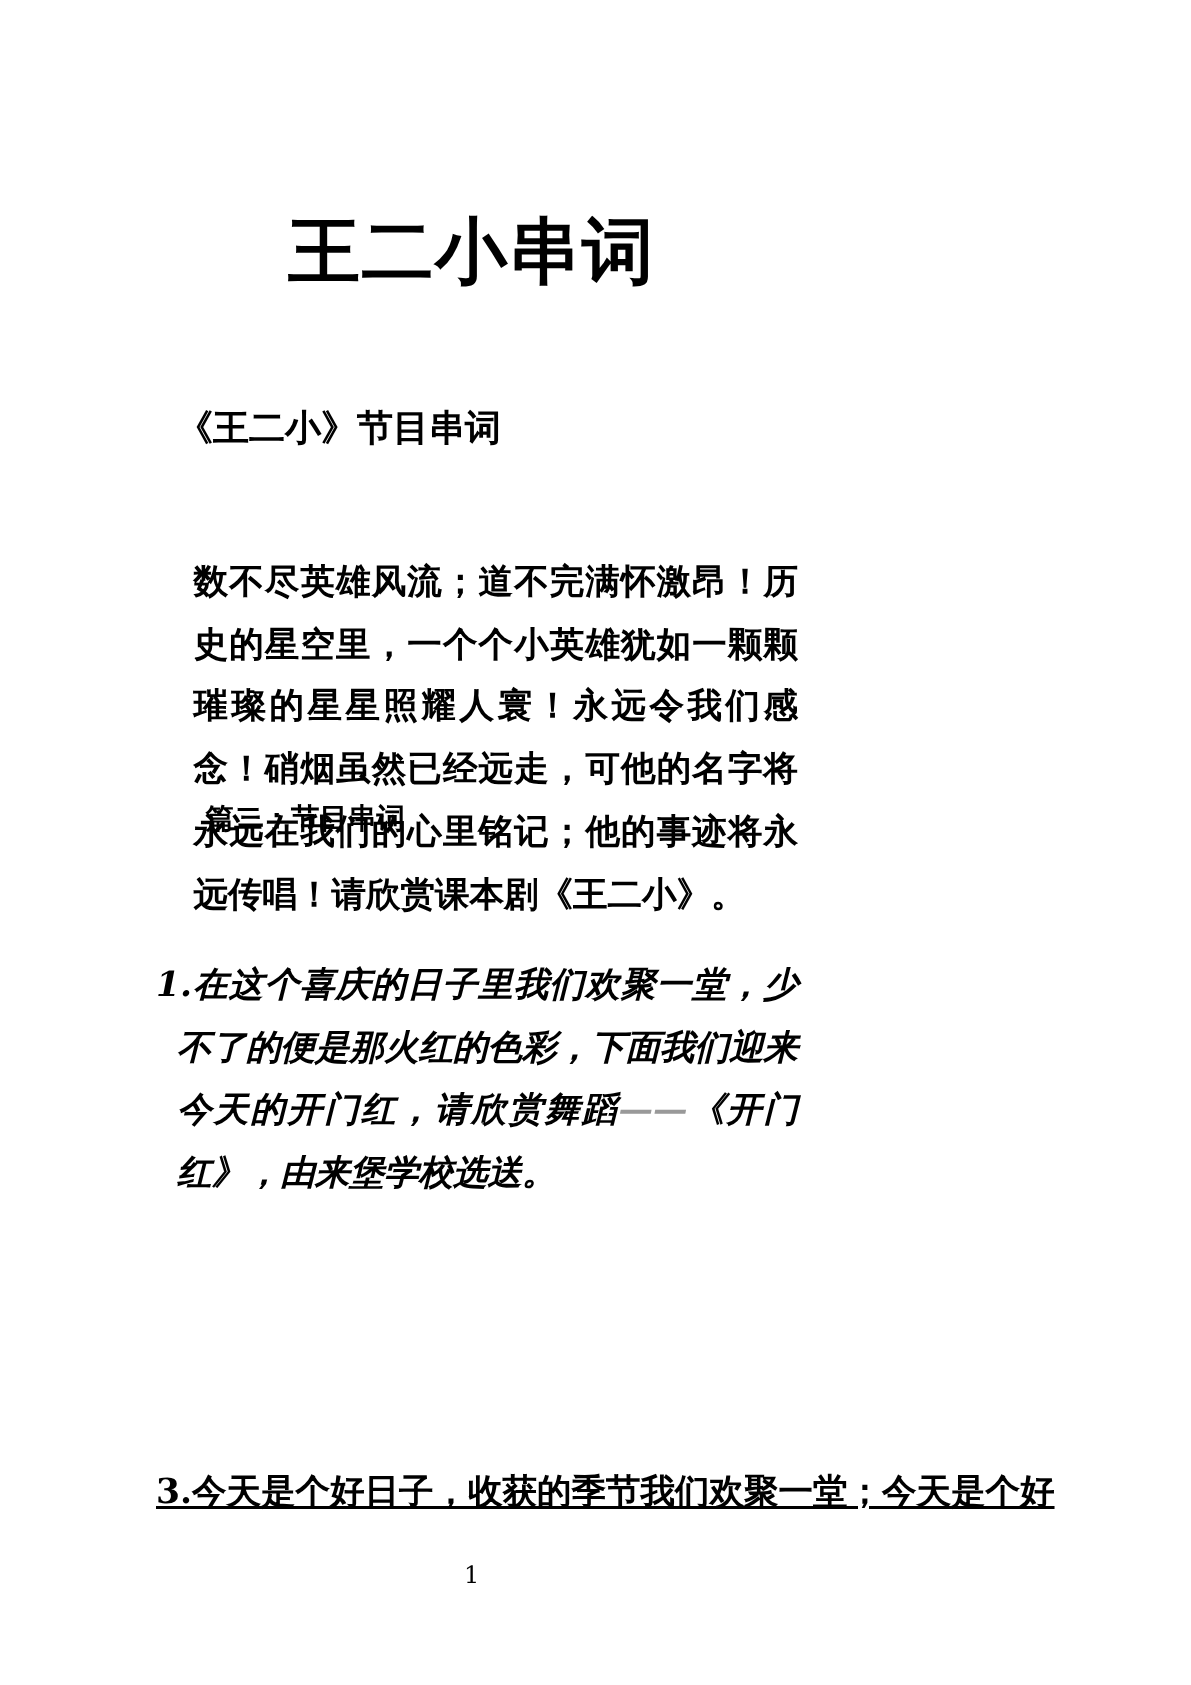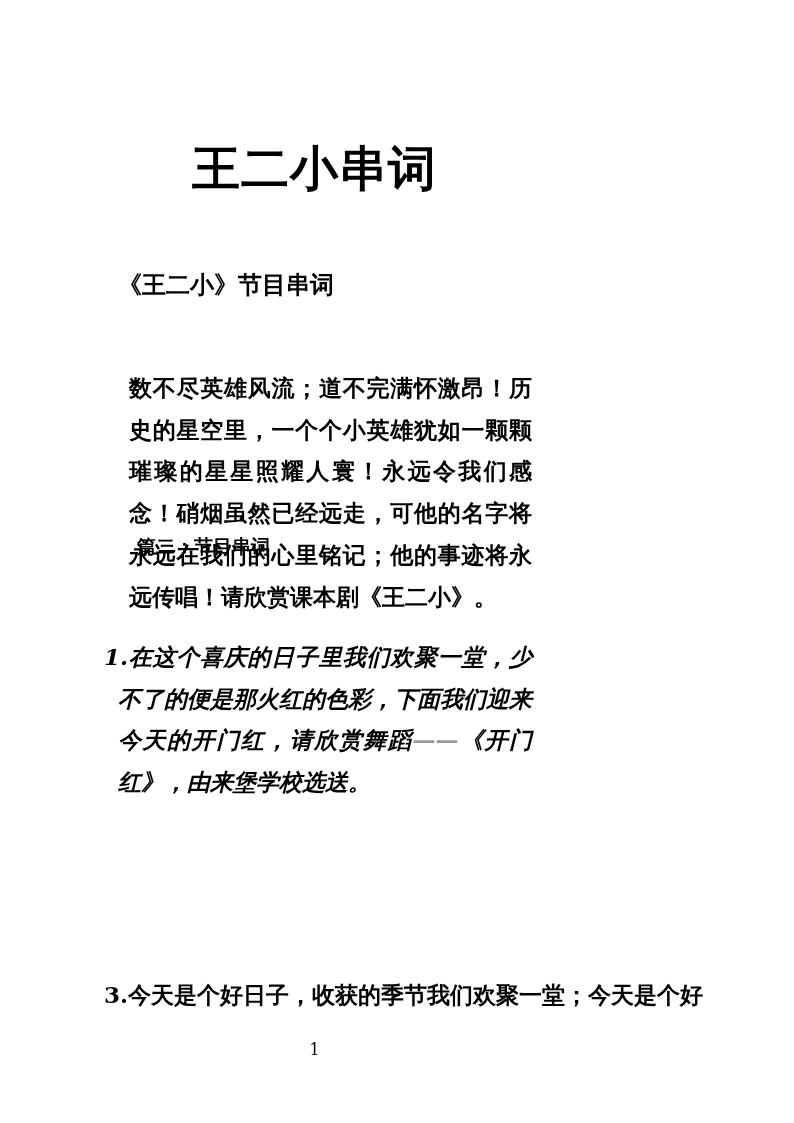--- a/index.html
+++ b/index.html
@@ -45,21 +45,21 @@
     left: 118px; right: 97px;
     top: 526px;
     font-size: 19px;
     font-weight: bold;
     line-height: 41.7px;
     text-indent: 19px;
   }
   .numbered { text-indent: -14px; padding-left: 0; }
   .item1 { top: 636px; font-style: italic; }
   .item2 { top: 768px; }
-  .item3 { top: 974px; white-space: nowrap; text-align: right; }
+  .item3 { top: 974px; white-space: nowrap; text-align: right; text-decoration: underline; }
   .gray-dash { color: #999999; }
   .page-number {
     position: absolute;
     top: 1040px; left: 0; right: 0;
     text-align: center;
     font-size: 16px;
     font-weight: normal;
     line-height: 19px;
   }
 </style>

